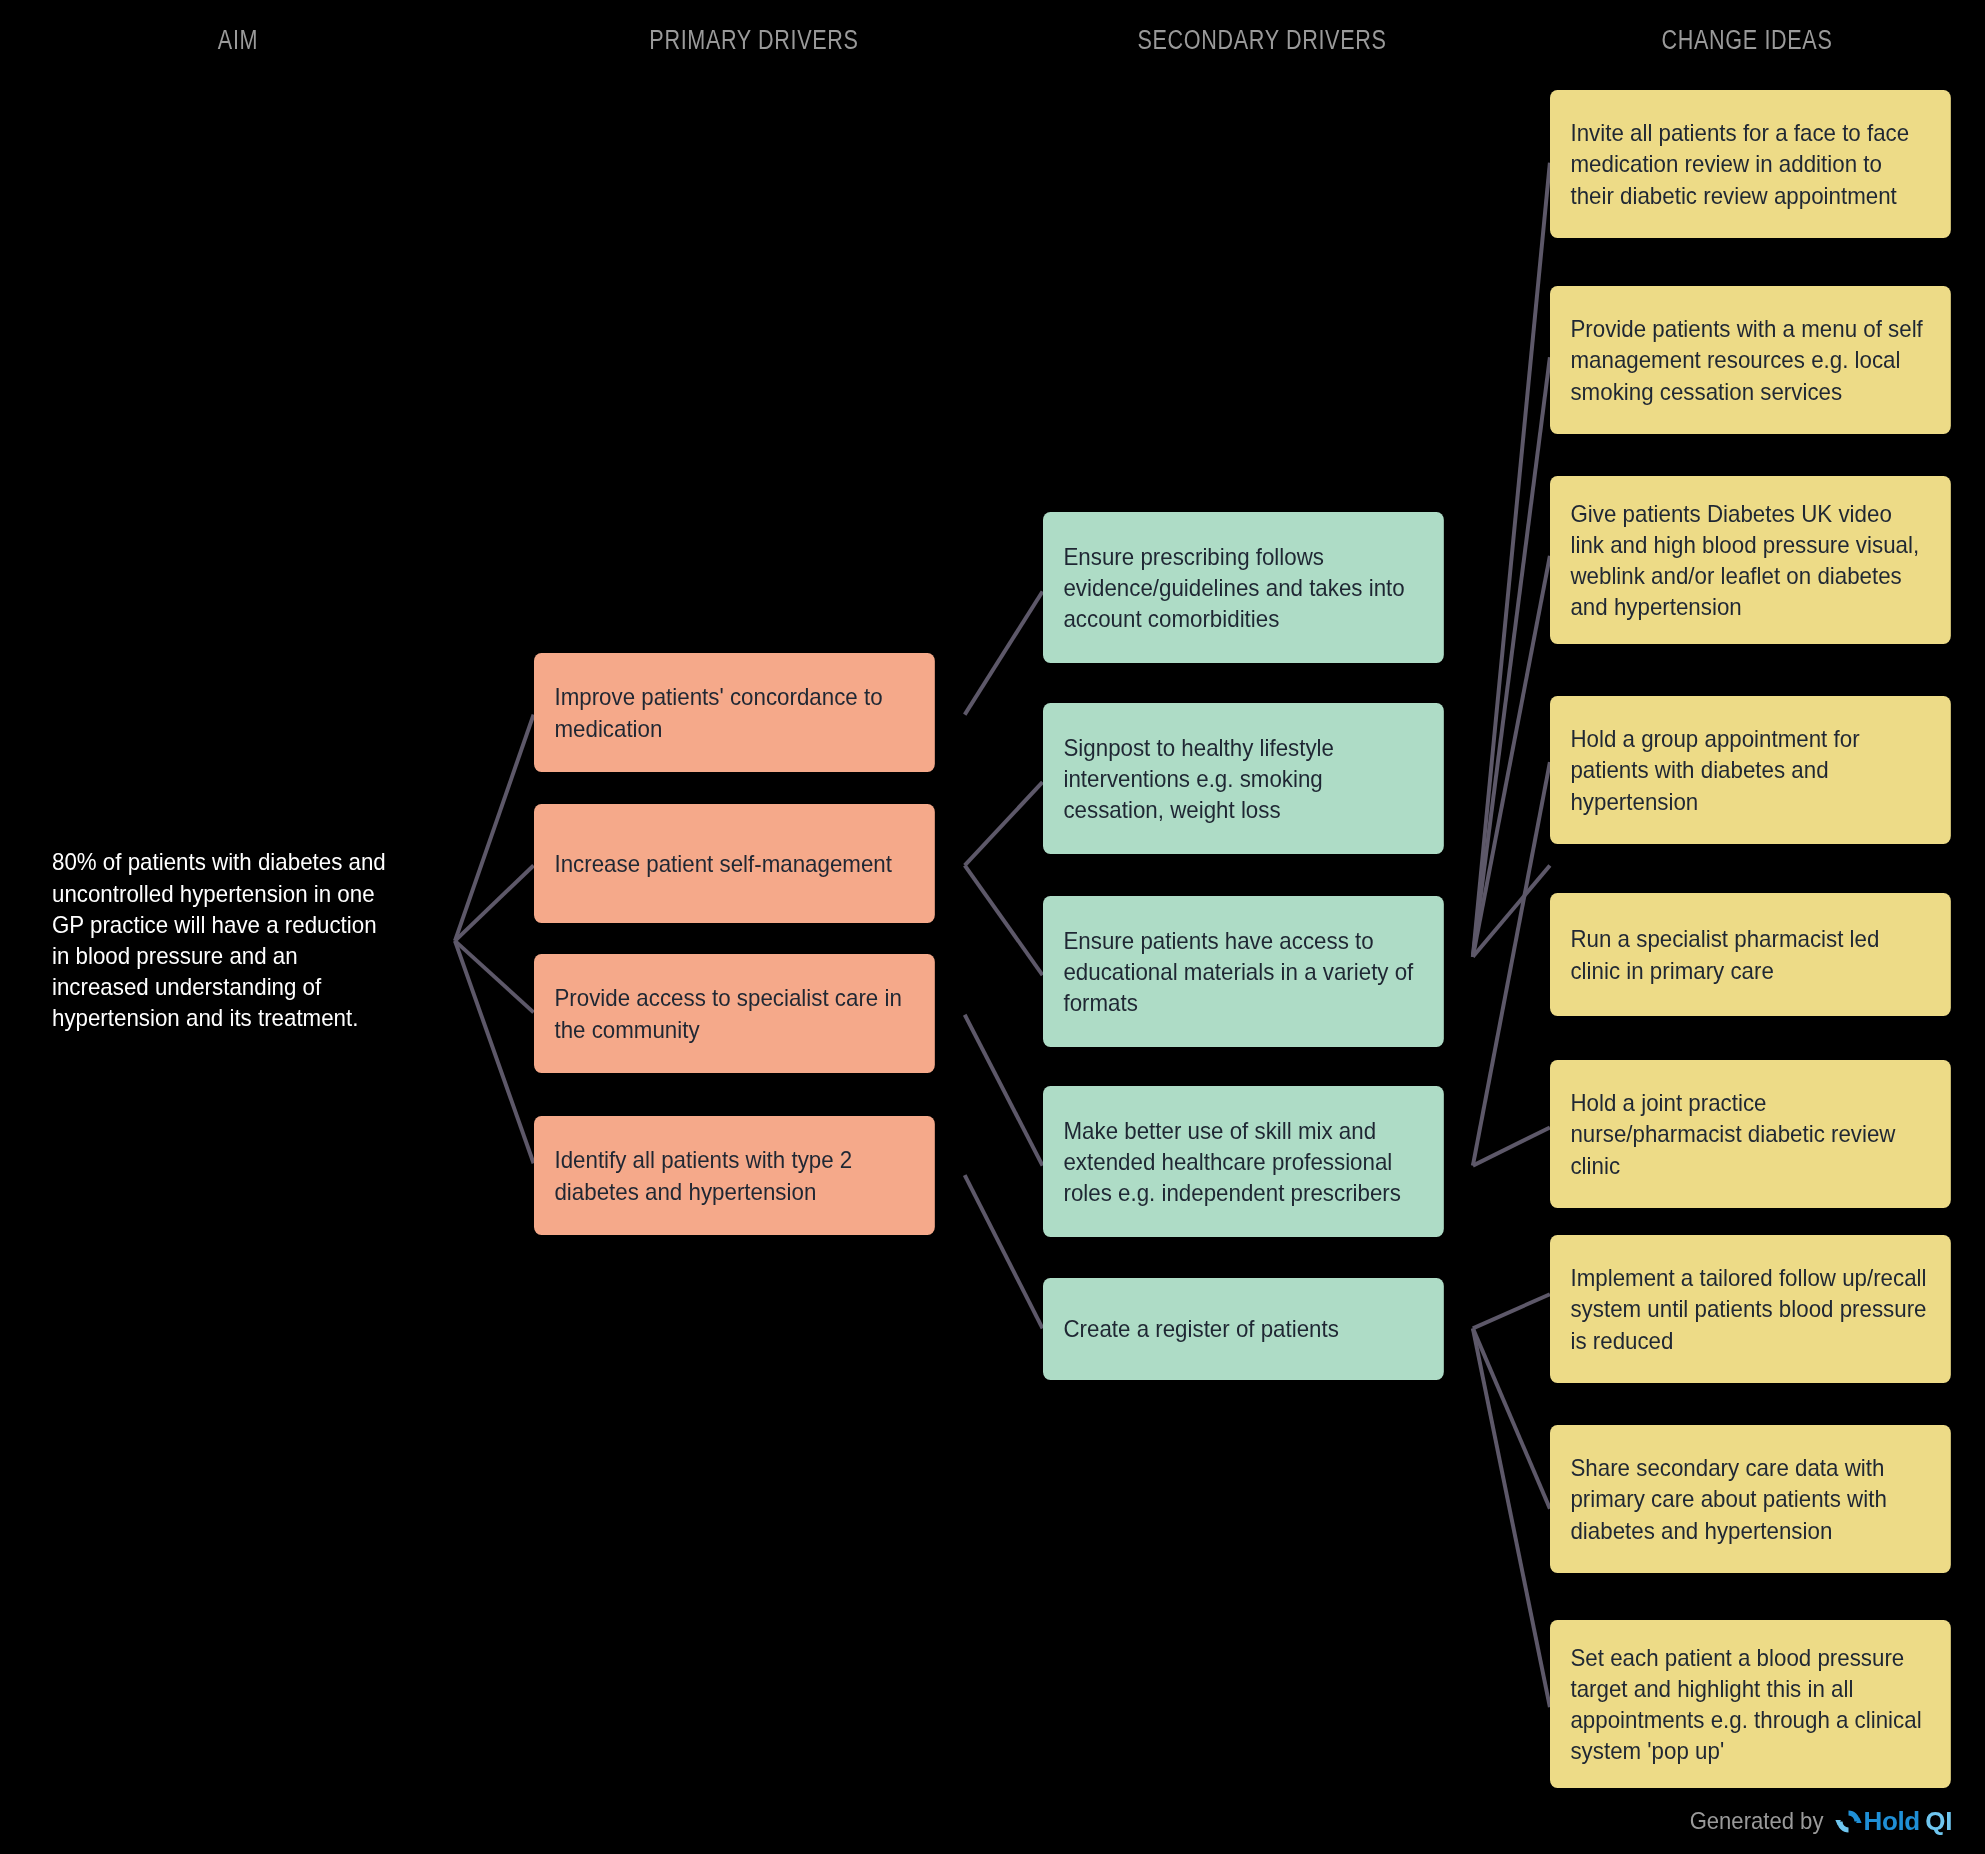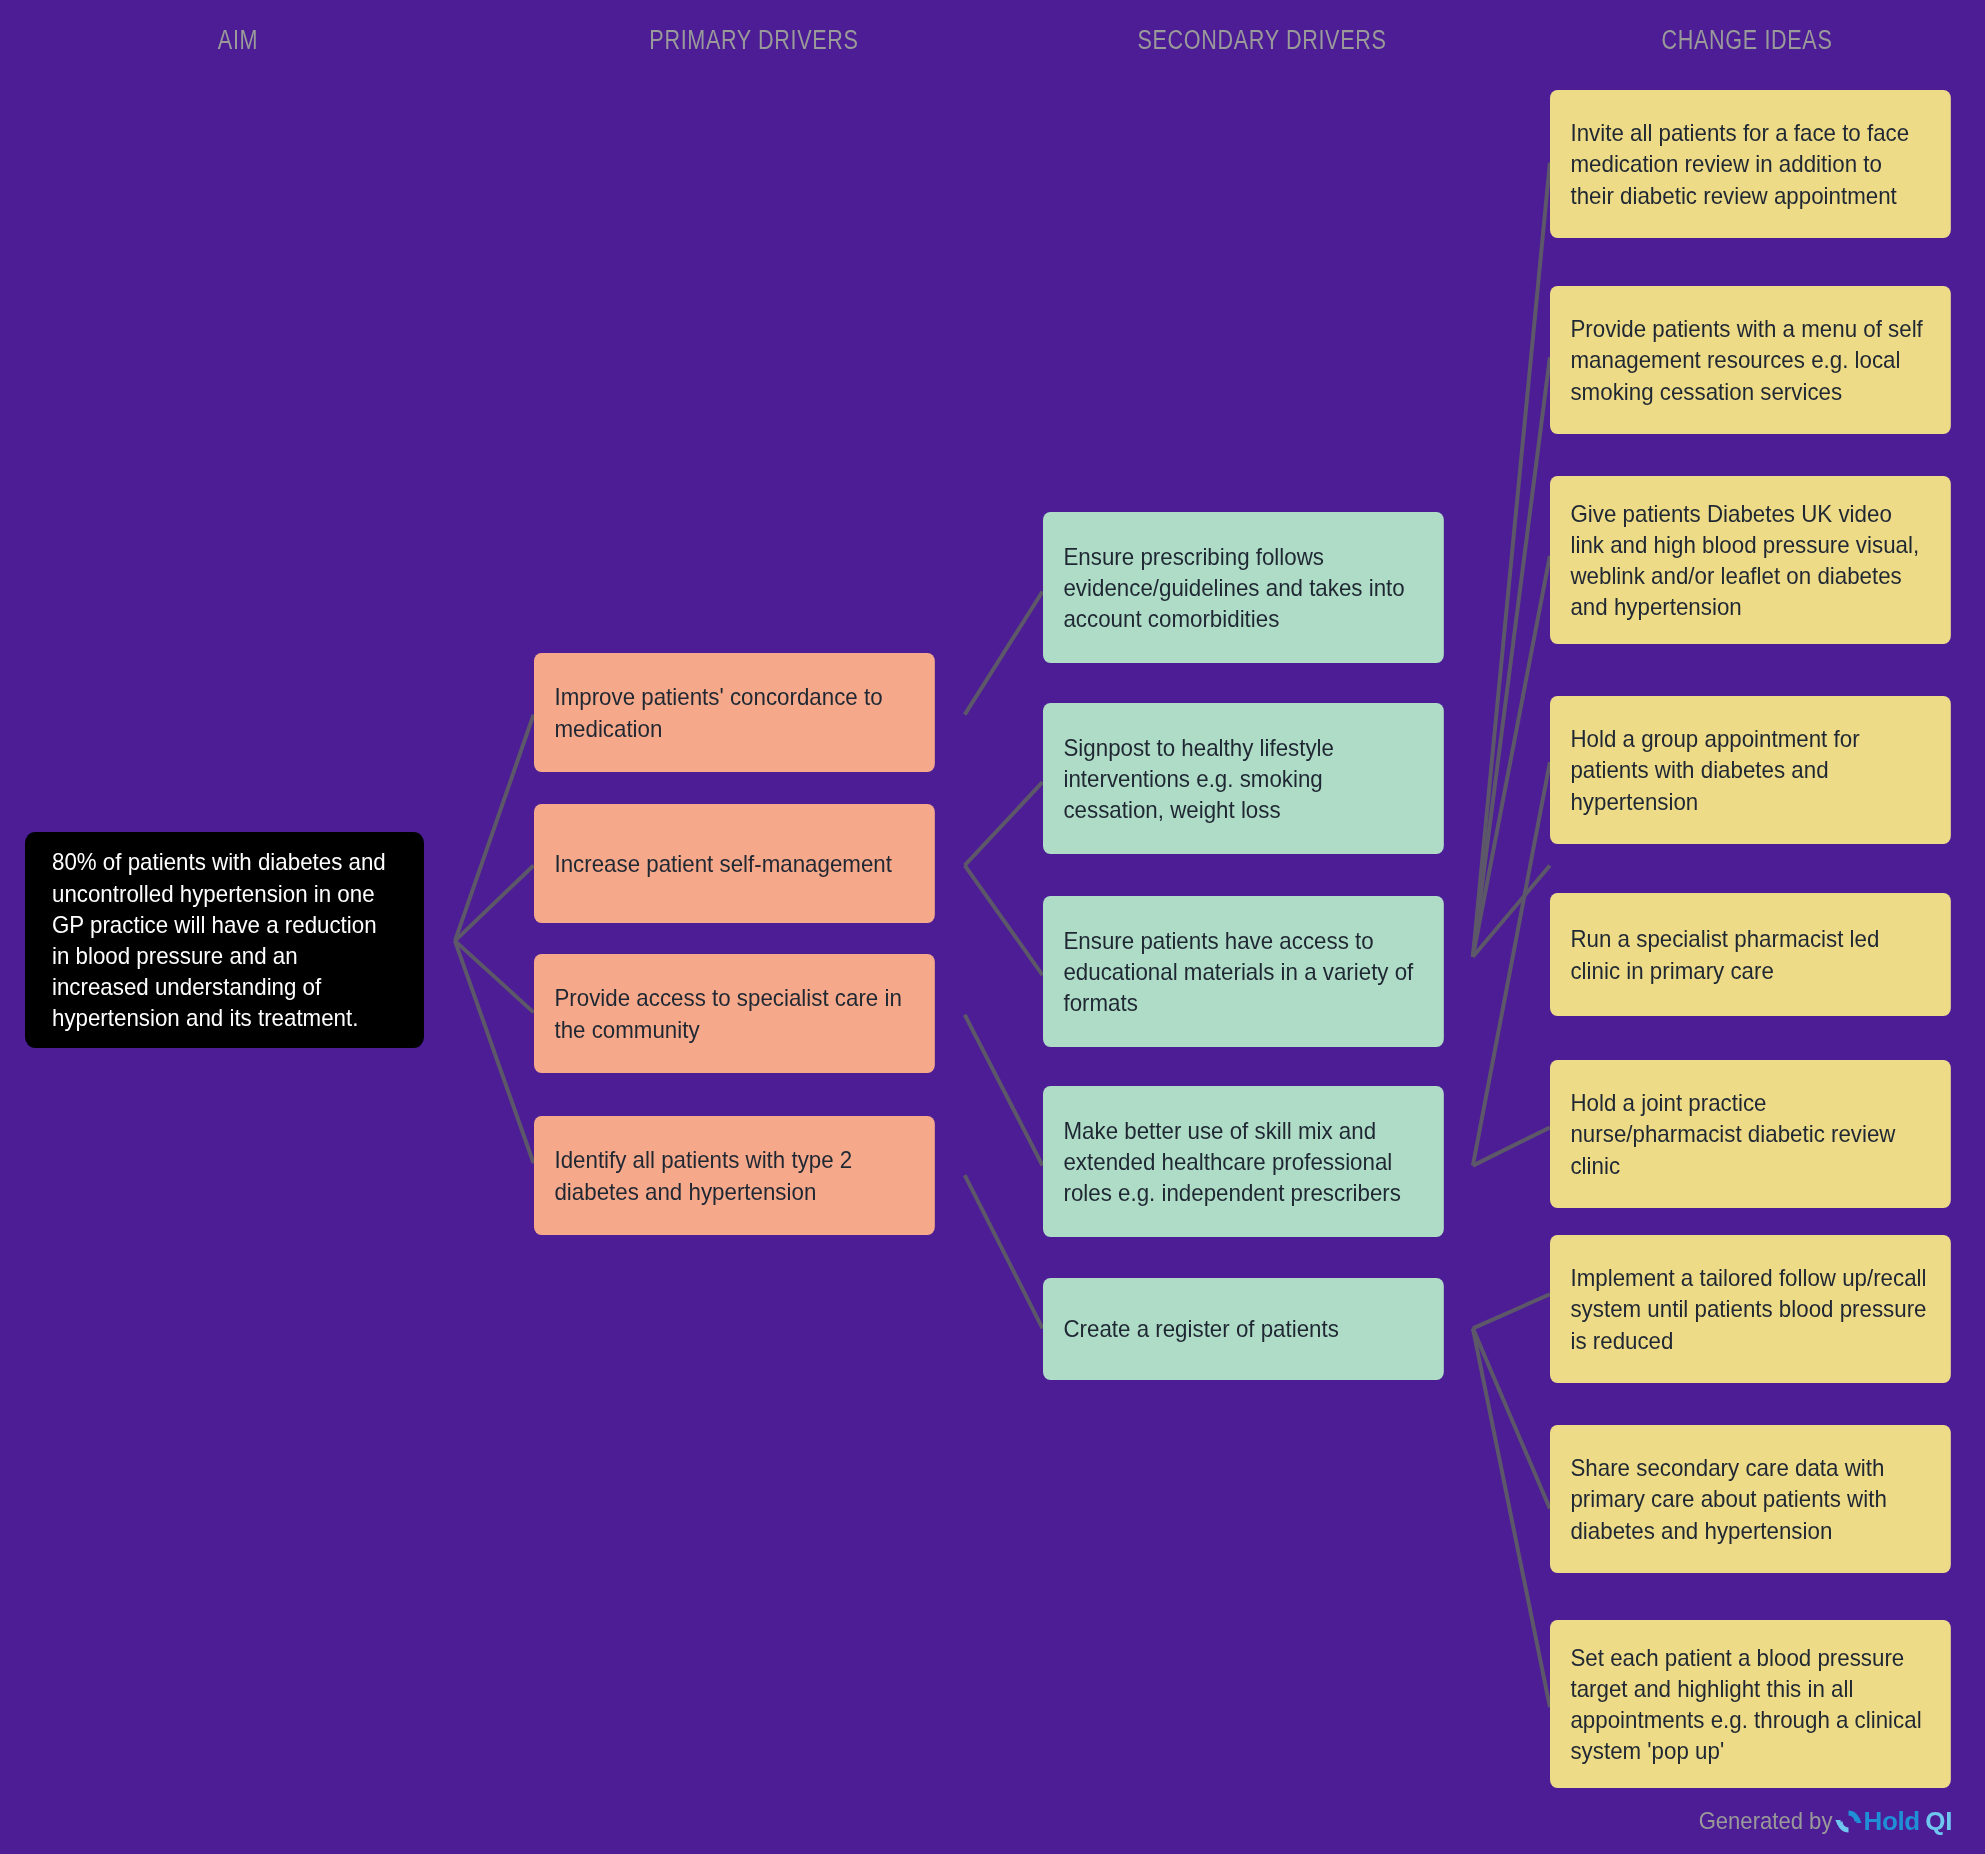--- a/index.html
+++ b/index.html
@@ -5,21 +5,21 @@
 <style>
   * { box-sizing: border-box; margin: 0; padding: 0; }
   html, body {
     background: #ffffff;
     font-family: "Liberation Sans", "DejaVu Sans", sans-serif;
   }
   #canvas {
     position: relative;
     width: 1985px;
     height: 1854px;
-    background: #4c1d95;
+    background: #000000;
     overflow: hidden;
   }
   
   .col-header {
     position: absolute;
     top: 25.4px;
     text-align: center;
     color: #9a9a9a;
     font-size: 27px;
     letter-spacing: 0.8px;
@@ -70,21 +70,21 @@
   .node.secondary { background: #AEDCC6; }
   .node.change    { background: #EDDB87; }
 
   
   #footer {
     position: absolute;
     right: 33px;
     bottom: 17.5px;
     display: flex;
     align-items: center;
-    gap: 3px;
+    gap: 12px;
   }
   #footer .gen-by {
     color: #9a9a9a;
     font-size: 24px;
     transform: scaleX(0.92);
     transform-origin: right center;
     white-space: nowrap;
   }
   #footer .logo-wrap {
     display: flex;

